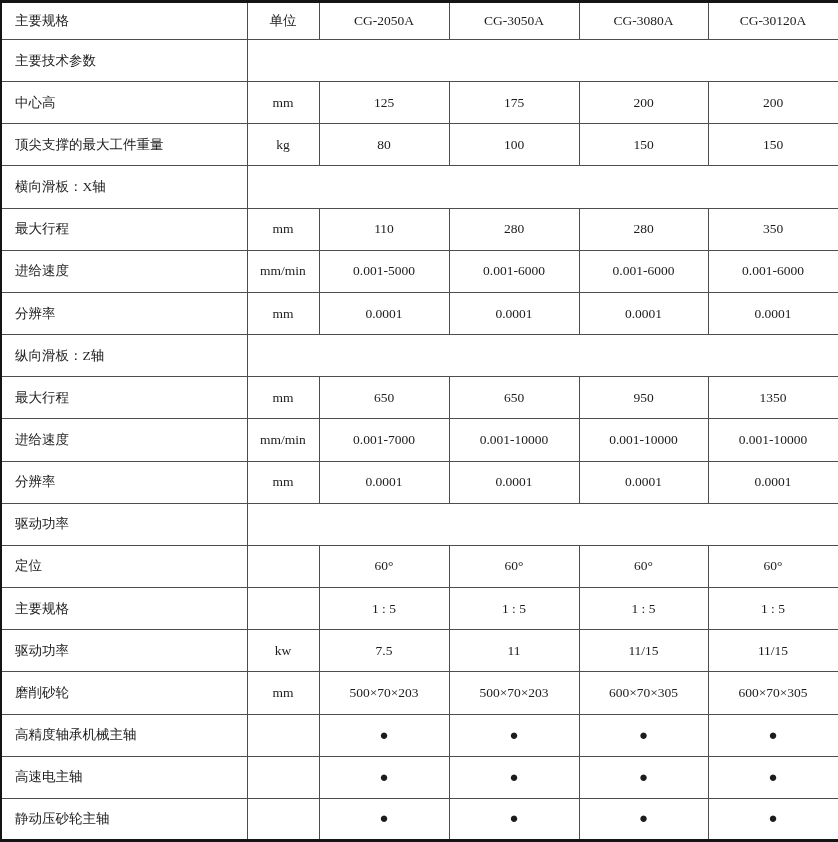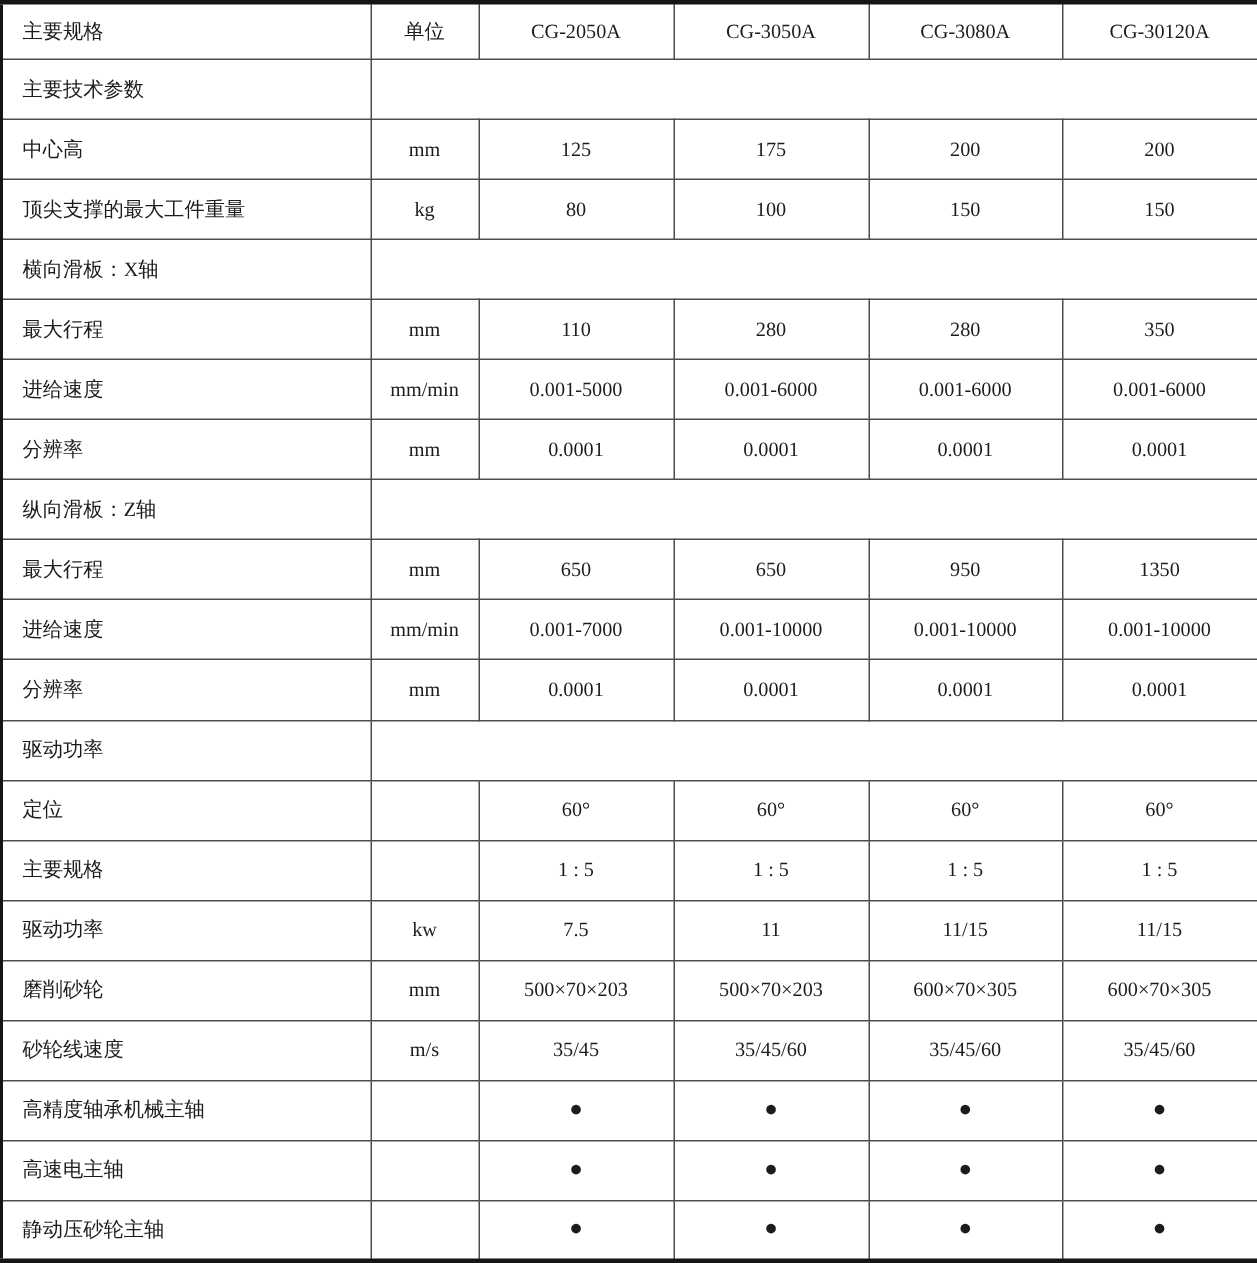--- a/index.html
+++ b/index.html
@@ -177,28 +177,20 @@
       </tr>
       <tr>
         <td class="label-cell">磨削砂轮</td>
         <td>mm</td>
         <td class="value-cell">500×70×203</td>
         <td class="value-cell">500×70×203</td>
         <td class="value-cell">600×70×305</td>
         <td class="value-cell">600×70×305</td>
       </tr>
       <tr>
-        <td class="label-cell">砂轮线速度</td>
-        <td>m/s</td>
-        <td class="value-cell">35/45</td>
-        <td class="value-cell">35/45/60</td>
-        <td class="value-cell">35/45/60</td>
-        <td class="value-cell">35/45/60</td>
-      </tr>
-      <tr>
         <td class="label-cell">高精度轴承机械主轴</td>
         <td></td>
         <td class="bullet-cell">●</td>
         <td class="bullet-cell">●</td>
         <td class="bullet-cell">●</td>
         <td class="bullet-cell">●</td>
       </tr>
       <tr>
         <td class="label-cell">高速电主轴</td>
         <td></td>

